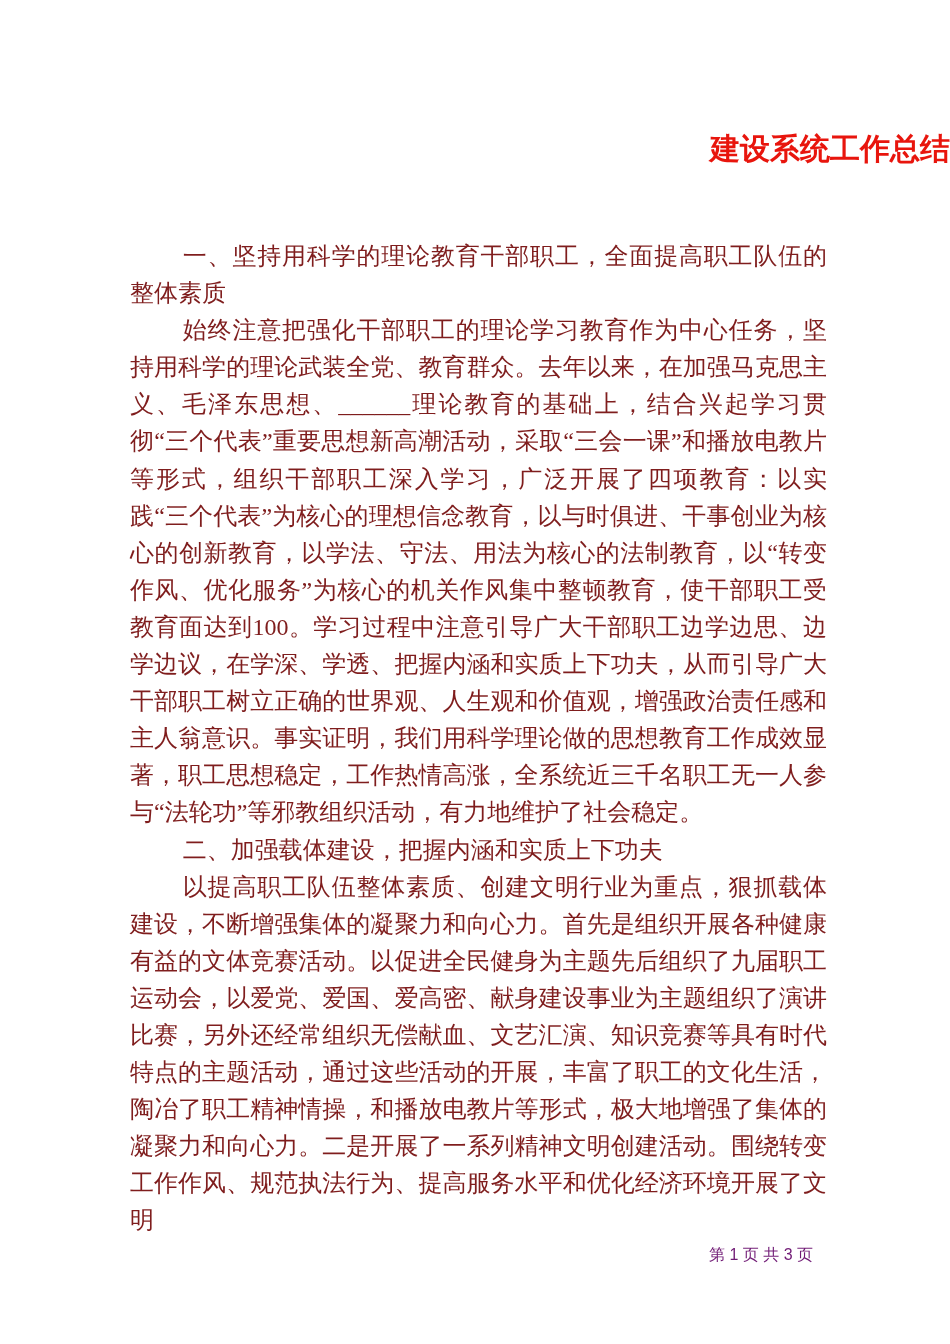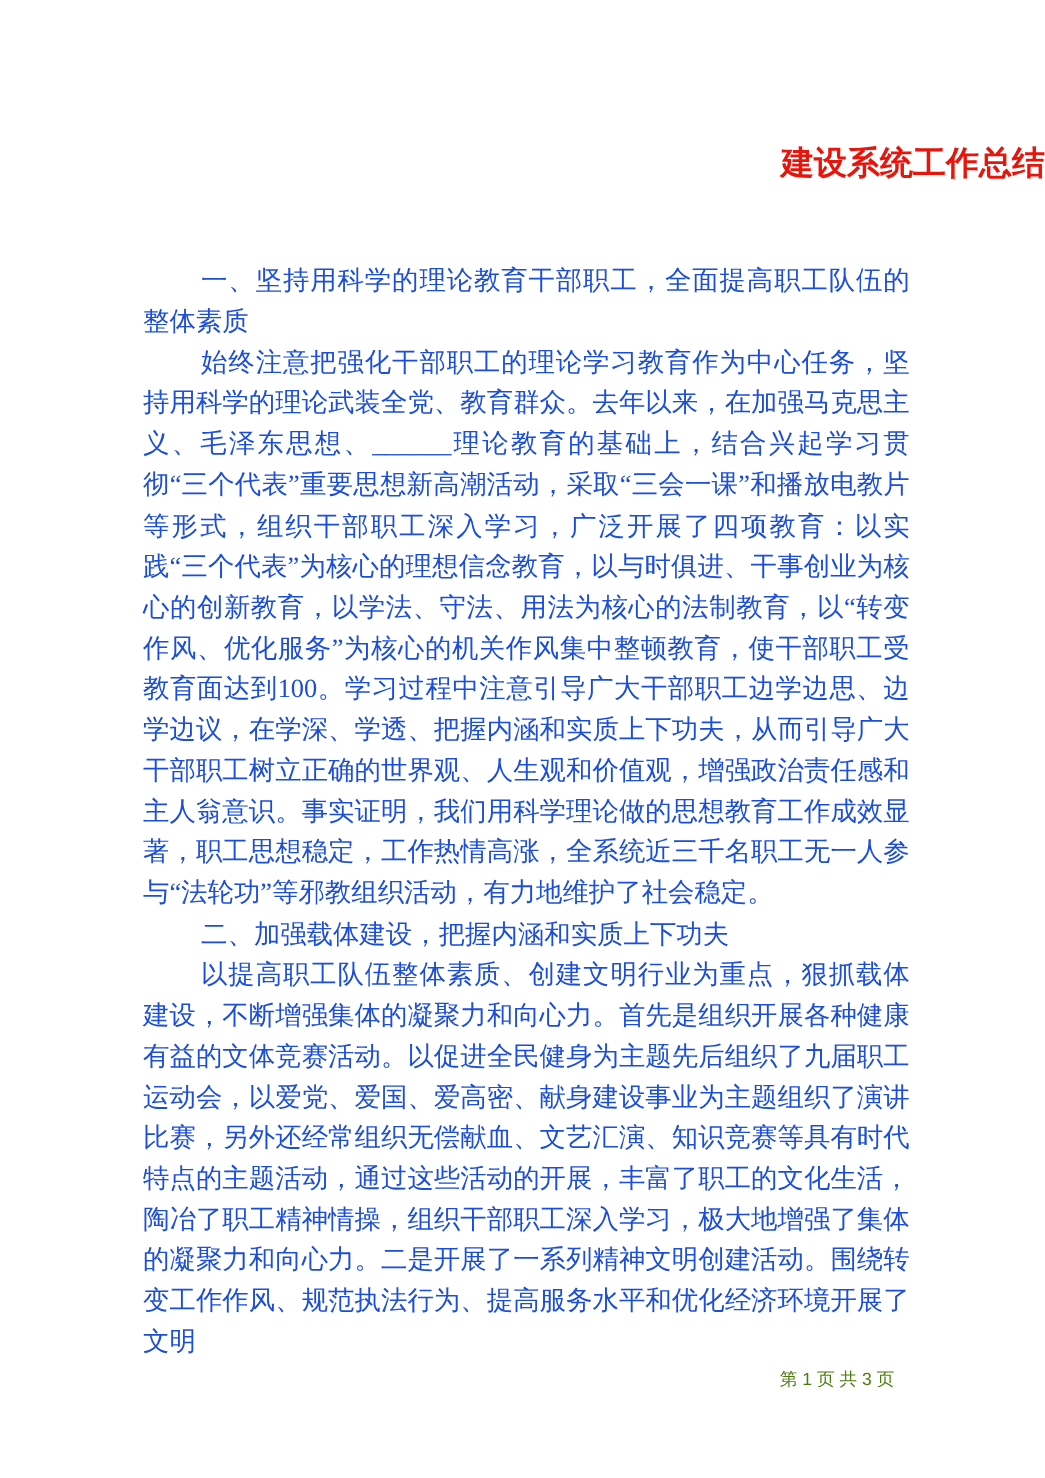--- a/index.html
+++ b/index.html
@@ -28,47 +28,47 @@
     letter-spacing: 0px;
     font-family: "Liberation Sans", "DejaVu Sans", sans-serif;
   }
   .doc-body {
     position: absolute;
     top: 238px;
     left: 130px;
     width: 697px;
     font-size: 24px;
     line-height: 37.1px;
-    color: #1d4ed8;
+    color: #7f1d1d;
     text-align: justify;
     text-justify: inter-ideograph;
   }
   .para {
     margin: 0;
     text-indent: 2.2em;
   }
   .doc-footer {
     position: absolute;
     top: 1246px;
     right: 137px;
     font-size: 16px;
     line-height: 18px;
-    color: #4d7c0f;
+    color: #701a75;
     font-family: "Liberation Sans", "DejaVu Sans", sans-serif;
   }
 </style>
 </head>
 <body>
 
 <div class="page">
 
   <h1 class="doc-title" style="color: rgb(232, 21, 13);">建设系统工作总结</h1>
 
   <div class="doc-body">
     <p class="para">一、坚持用科学的理论教育干部职工，全面提高职工队伍的整体素质</p>
     <p class="para">始终注意把强化干部职工的理论学习教育作为中心任务，坚持用科学的理论武装全党、教育群众。去年以来，在加强马克思主义、毛泽东思想、______理论教育的基础上，结合兴起学习贯彻“三个代表”重要思想新高潮活动，采取“三会一课”和播放电教片等形式，组织干部职工深入学习，广泛开展了四项教育：以实践“三个代表”为核心的理想信念教育，以与时俱进、干事创业为核心的创新教育，以学法、守法、用法为核心的法制教育，以“转变作风、优化服务”为核心的机关作风集中整顿教育，使干部职工受教育面达到100。学习过程中注意引导广大干部职工边学边思、边学边议，在学深、学透、把握内涵和实质上下功夫，从而引导广大干部职工树立正确的世界观、人生观和价值观，增强政治责任感和主人翁意识。事实证明，我们用科学理论做的思想教育工作成效显著，职工思想稳定，工作热情高涨，全系统近三千名职工无一人参与“法轮功”等邪教组织活动，有力地维护了社会稳定。</p>
     <p class="para">二、加强载体建设，把握内涵和实质上下功夫</p>
-    <p class="para">以提高职工队伍整体素质、创建文明行业为重点，狠抓载体建设，不断增强集体的凝聚力和向心力。首先是组织开展各种健康有益的文体竞赛活动。以促进全民健身为主题先后组织了九届职工运动会，以爱党、爱国、爱高密、献身建设事业为主题组织了演讲比赛，另外还经常组织无偿献血、文艺汇演、知识竞赛等具有时代特点的主题活动，通过这些活动的开展，丰富了职工的文化生活，陶冶了职工精神情操，组织干部职工深入学习，极大地增强了集体的凝聚力和向心力。二是开展了一系列精神文明创建活动。围绕转变工作作风、规范执法行为、提高服务水平和优化经济环境开展了文明</p>
+    <p class="para">以提高职工队伍整体素质、创建文明行业为重点，狠抓载体建设，不断增强集体的凝聚力和向心力。首先是组织开展各种健康有益的文体竞赛活动。以促进全民健身为主题先后组织了九届职工运动会，以爱党、爱国、爱高密、献身建设事业为主题组织了演讲比赛，另外还经常组织无偿献血、文艺汇演、知识竞赛等具有时代特点的主题活动，通过这些活动的开展，丰富了职工的文化生活，陶冶了职工精神情操，和播放电教片等形式，极大地增强了集体的凝聚力和向心力。二是开展了一系列精神文明创建活动。围绕转变工作作风、规范执法行为、提高服务水平和优化经济环境开展了文明</p>
   </div>
 
   <div class="doc-footer">第 1 页 共 3 页</div>
 
 </div>
 
 </body></html>

